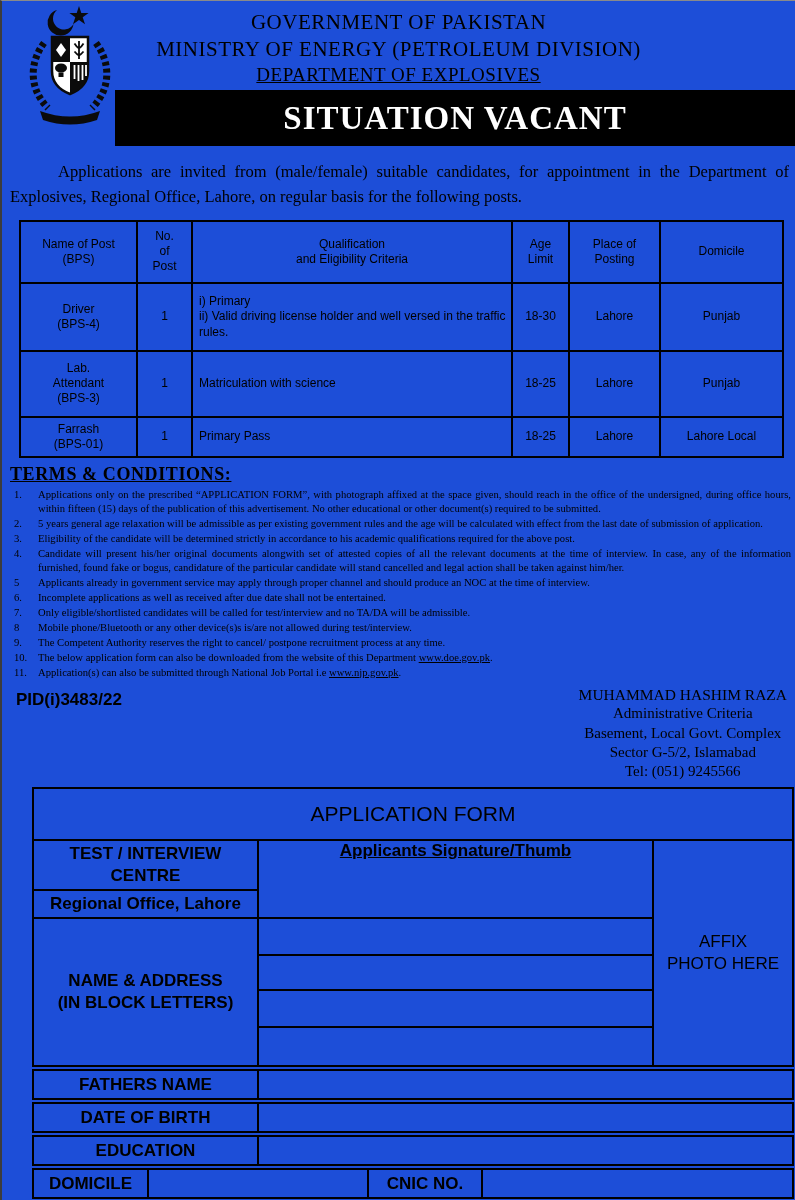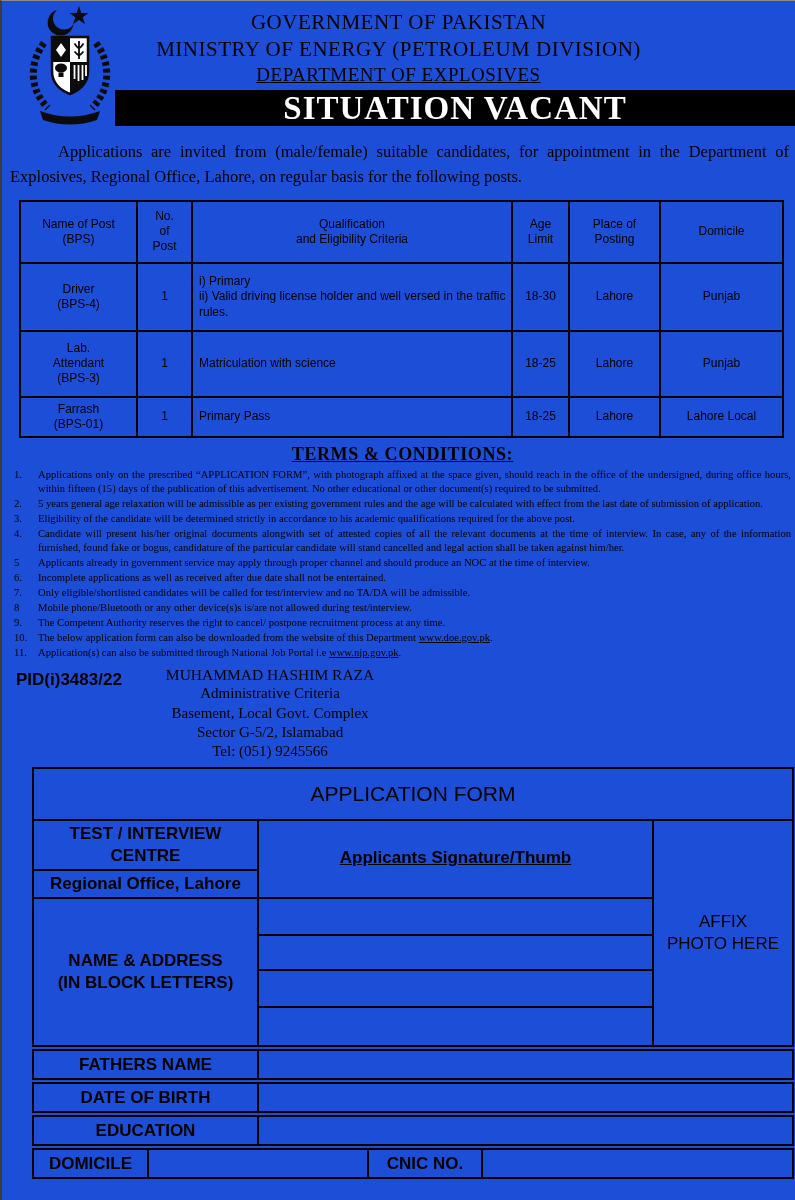--- a/index.html
+++ b/index.html
@@ -10,21 +10,21 @@
     border-left:2px solid #3c3c3c; border-top:1px solid #8a8a8a;
     font-family:"Liberation Serif", serif;
   }
   
   .emblem { position:absolute; left:22px; top:4px; }
   .hdr { padding-top:8px; text-align:center; }
   .hdr .l1 { font-size:21px; line-height:1.28; letter-spacing:.5px; }
   .hdr .l2 { font-size:21px; line-height:1.28; letter-spacing:.5px; }
   .hdr .l3 { font-size:19px; line-height:1.3; text-decoration:underline; letter-spacing:.5px; }
   .banner {
-    margin-left:113px; margin-top:3px; height:36px; background:#000;
+    margin-left:113px; margin-top:3px; height:56px; background:#000;
     display:flex; align-items:center; justify-content:center;
   }
   .banner span {
     color:#fff; font-weight:bold; font-size:33px; letter-spacing:1px;
     font-family:"Liberation Serif", serif;
   }
   
   .intro {
     margin:14px 6px 0 8px; font-size:16.5px; line-height:1.5;
     text-align:justify; text-indent:48px;
@@ -37,47 +37,47 @@
   table.posts th, table.posts td {
     border:2px solid #000; text-align:center; vertical-align:middle;
     padding:3px 4px; white-space:pre-line; font-weight:normal; line-height:1.25;
   }
   table.posts td.qual { text-align:left; padding-left:6px; line-height:1.3; }
   tr.hrow  { height:62px; }
   tr.r1 { height:68px; } tr.r2 { height:66px; } tr.r3 { height:40px; }
   
   .terms-h {
     margin:6px 0 3px 8px; font-size:18px; font-weight:bold;
-    text-decoration:underline; letter-spacing:.6px;text-align:center;
+    text-decoration:underline; letter-spacing:.6px;
   }
   ul.terms { list-style:none; margin:0 4px 0 12px; }
   ul.terms li { display:flex; font-size:10.6px; line-height:1.32; margin-bottom:1px; }
   ul.terms .tn { flex:0 0 24px; }
   ul.terms .tt { flex:1; text-align:justify; }
   .tlink { color:#000; text-decoration:underline; }
   
-  .signoff { display:flex; justify-content:flex-start; margin:5px 8px 1px 14px;gap:44px; }
+  .signoff { display:flex; justify-content:space-between; margin:5px 8px 1px 14px; }
   .pid { font-family:"Liberation Sans", sans-serif; font-weight:bold; font-size:17px; padding-top:5px; }
   .officer { text-align:center; font-size:15px; line-height:1.28; }
   .officer .oname { font-size:15.5px; }
   
   .form-wrap { margin:6px 0 0 30px; width:762px; font-family:"Liberation Sans", sans-serif; }
   .fgrid {
     display:grid; border:2px solid #000;
     grid-template-columns:225px 395px 138px;
     grid-template-rows:52px 50px 28px 37px 35px 37px 37px;
   }
   .fc { display:flex; align-items:center; justify-content:center; }
   .br { border-right:2px solid #000;font-weight:bold; }
   .bb { border-bottom:2px solid #000; }
   .ftitle { grid-column:1/4; flex-direction:column; }
   .ftitle .t1 { font-size:21px; line-height:1.25; }
   .ftitle .t2 { font-size:14px; font-style:italic; line-height:1.3; }
   .flabel { font-size:17px; text-align:center; white-space:pre-line; line-height:1.3; }
-  .sigcell { grid-column:2; grid-row:2/4; align-items:center; padding-bottom:3px; }
+  .sigcell { grid-column:2; grid-row:2/4; align-items:flex-start; padding-bottom:3px; }
   .sigcell span { font-size:17px; text-decoration:underline; }
   .photocell { grid-column:3; grid-row:2/8; }
   .nacell { grid-row:4/8; }
   .bar { display:grid; border:2px solid #000; height:31px; margin-top:2px; }
   .bar3 { grid-template-columns:225px 1fr; }
   .bar5 { grid-template-columns:115px 220px 114px 1fr; }
 </style>
 </head>
 <body>
 

